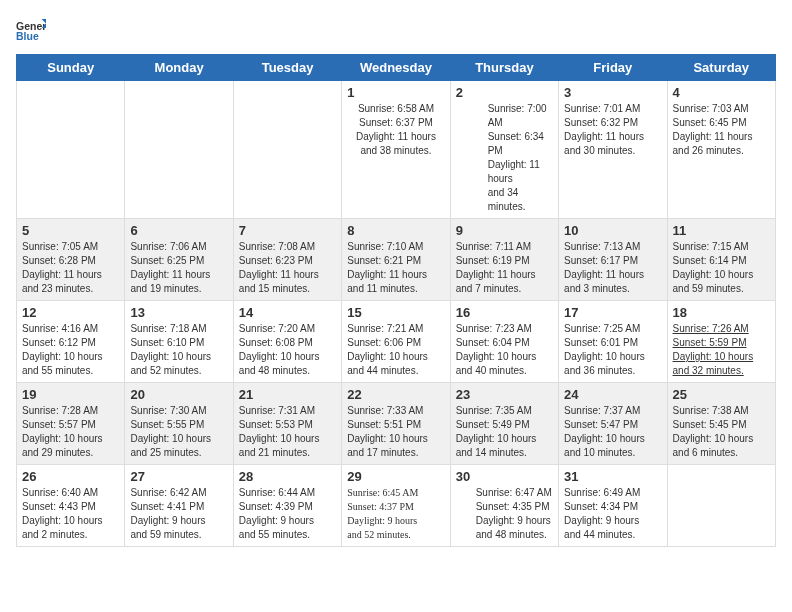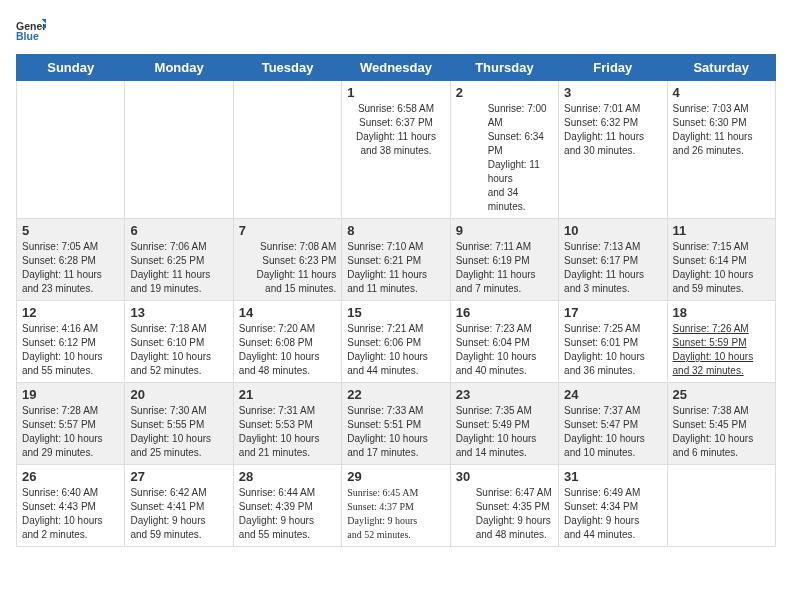--- a/index.html
+++ b/index.html
@@ -141,21 +141,21 @@
         <td>
           <span class="day-number">3</span>
           <div class="day-info" style="white-space: pre-line;">Sunrise: 7:01 AM
 Sunset: 6:32 PM
 Daylight: 11 hours
 and 30 minutes.</div>
         </td>
         <td>
           <span class="day-number">4</span>
           <div class="day-info" style="white-space: pre-line;">Sunrise: 7:03 AM
-Sunset: 6:30 PM
+Sunset: 6:45 PM
 Daylight: 11 hours
 and 26 minutes.</div>
         </td>
       </tr>
       <tr>
         <td>
           <span class="day-number">5</span>
           <div class="day-info" style="white-space: pre-line;">Sunrise: 7:05 AM
 Sunset: 6:28 PM
 Daylight: 11 hours
@@ -163,21 +163,21 @@
         </td>
         <td>
           <span class="day-number">6</span>
           <div class="day-info" style="white-space: pre-line;">Sunrise: 7:06 AM
 Sunset: 6:25 PM
 Daylight: 11 hours
 and 19 minutes.</div>
         </td>
         <td>
           <span class="day-number">7</span>
-          <div class="day-info" style="white-space: pre-line; text-align: right;">Sunrise: 7:08 AM
+          <div class="day-info" style="white-space: pre-line;">Sunrise: 7:08 AM
 Sunset: 6:23 PM
 Daylight: 11 hours
 and 15 minutes.</div>
         </td>
         <td>
           <span class="day-number">8</span>
           <div class="day-info" style="white-space: pre-line;">Sunrise: 7:10 AM
 Sunset: 6:21 PM
 Daylight: 11 hours
 and 11 minutes.</div>

